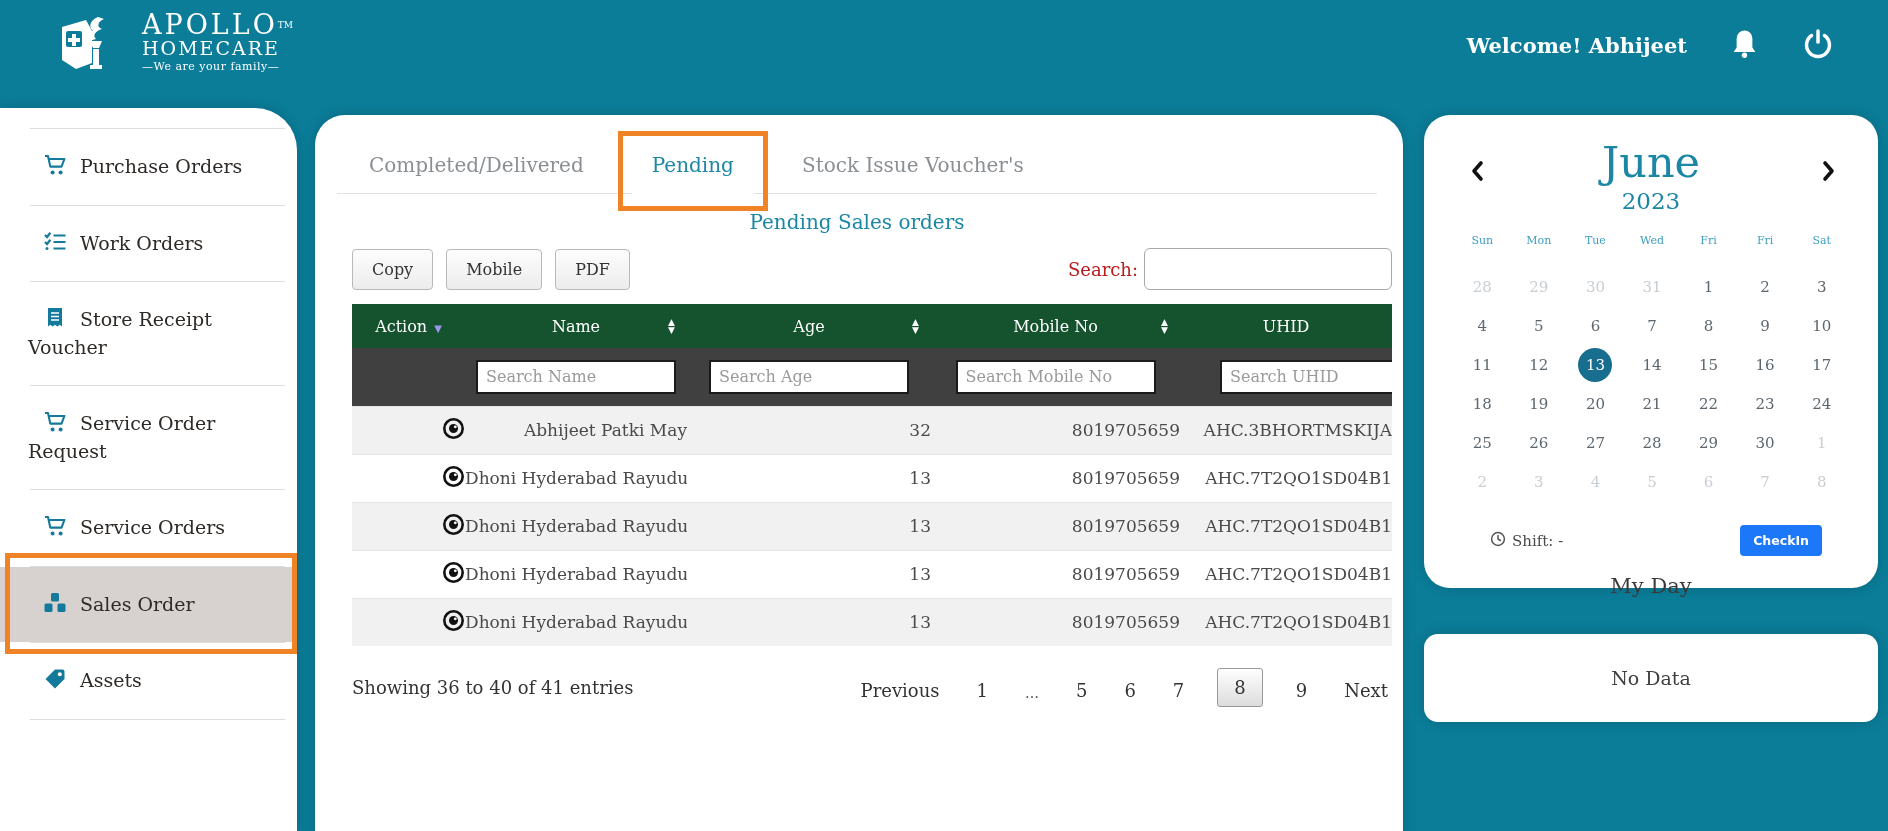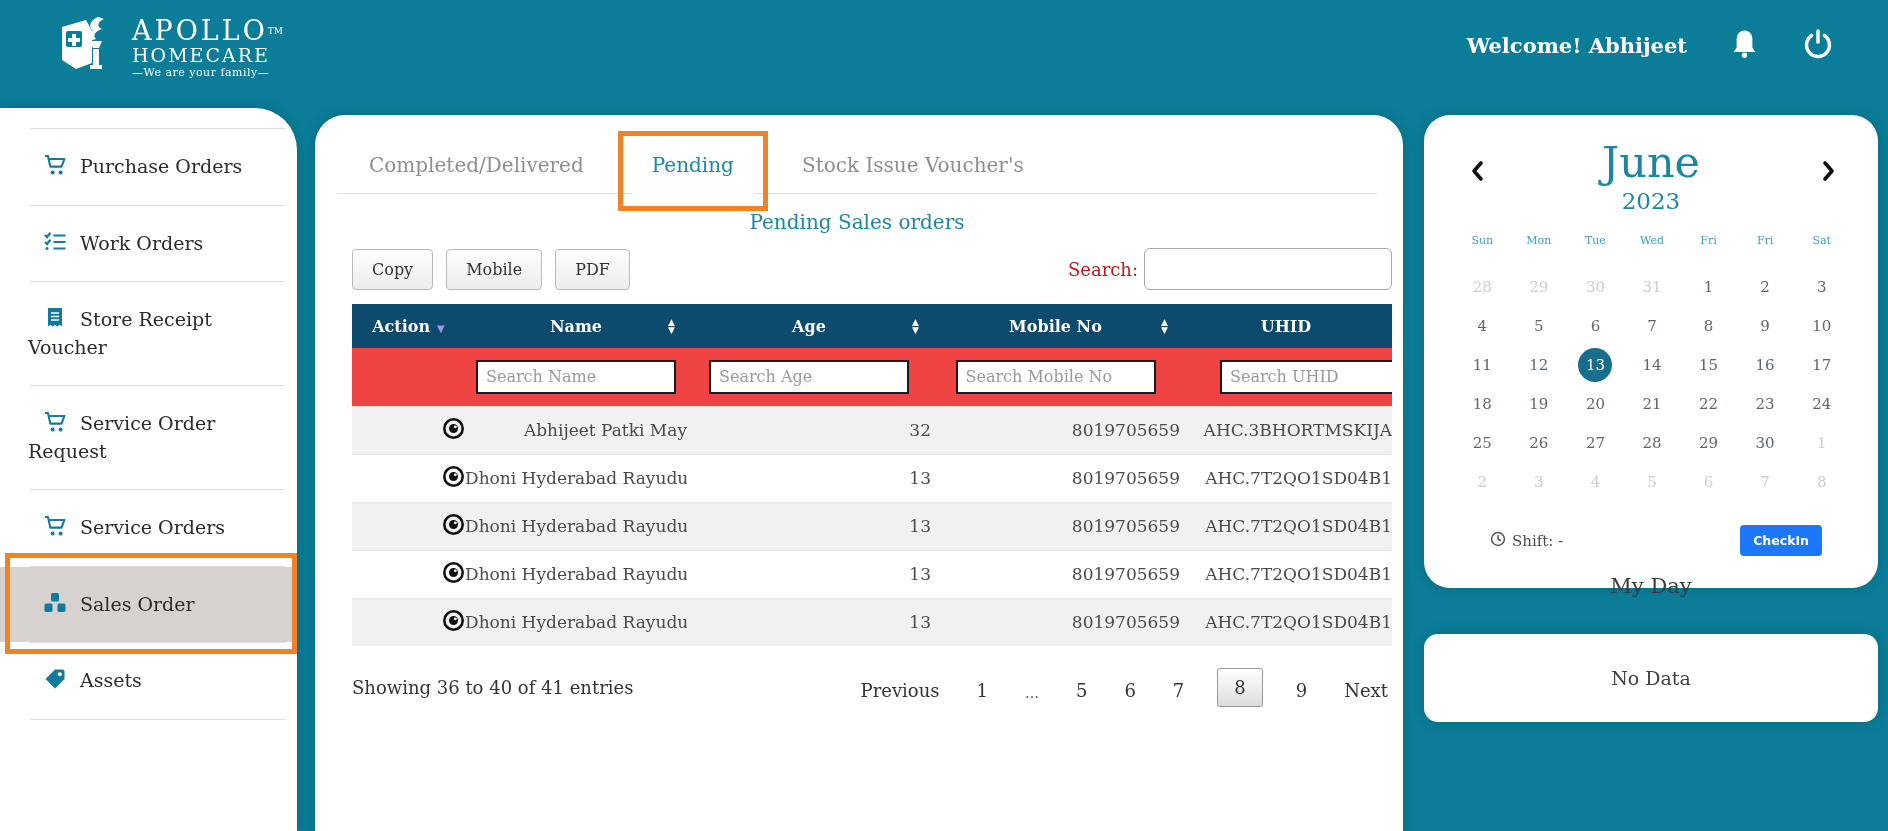--- a/index.html
+++ b/index.html
@@ -3,21 +3,21 @@
 <meta charset="utf-8">
 <style>
   * { margin:0; padding:0; box-sizing:border-box; }
   html,body { width:1888px; height:831px; overflow:hidden; }
   body { font-family:"DejaVu Serif", serif; background:#0b7d99; }
 
   .app { position:relative; width:1888px; height:831px; background:#0b7d99; }
 
   
   .topbar { height:90px; display:flex; align-items:center; justify-content:space-between; padding:0 54px 0 52px; }
-  .brand { display:flex; align-items:flex-end; gap:16px; color:#fff; }
+  .brand { display:flex; align-items:flex-start; gap:26px; color:#fff; }
   .brand-text { line-height:1.05; }
   .brand-apollo { font-size:27px; letter-spacing:3px; }
   .brand-tm { font-size:9px; vertical-align:super; letter-spacing:0; }
   .brand-homecare { font-size:19px; letter-spacing:2px; }
   .brand-tagline { font-size:11px; letter-spacing:.5px; margin-top:2px; }
   .top-right { display:flex; align-items:center; gap:44px; }
   .welcome { color:#fff; font-size:21px; font-weight:bold; }
   .icon-btn { background:none; border:none; cursor:pointer; display:flex; align-items:center; }
 
   
@@ -48,24 +48,24 @@
   .toolbar { display:flex; justify-content:space-between; align-items:center; margin-top:14px; }
   .btn-group { display:flex; gap:13px; }
   .export-btn { font-family:inherit; font-size:16px; color:#333; padding:10px 19px; border:1px solid #b9b9b9; border-radius:4px;
                 background:linear-gradient(#fdfdfd,#ececec); cursor:pointer; }
   .search-wrap { display:flex; align-items:center; gap:6px; }
   .search-label { font-size:18px; color:#b91c1c; }
   .search-input { width:248px; height:42px; border:1px solid #a9a9a9; border-radius:6px; font-family:inherit; font-size:16px; padding:0 10px; }
 
   table.data { border-collapse:collapse; margin-top:14px; width:1040px; table-layout:fixed; }
   table.data th, table.data td { overflow:hidden; white-space:nowrap; }
-  thead th { background:#0c4a6e; color:#fff; font-size:16px; font-weight:bold; height:44px; position:relative; text-align:center; cursor:pointer; }
+  thead th { background:#14532d; color:#fff; font-size:16px; font-weight:normal; height:44px; position:relative; text-align:center; cursor:pointer; }
   .sort-stack { position:absolute; right:12px; top:50%; transform:translateY(-50%); display:flex; flex-direction:column; font-size:9px; line-height:8px; color:#fff; font-family:"DejaVu Sans",sans-serif; }
   .sort-desc { display:inline-block; margin-left:7px; font-size:10px; color:#9a97ea; font-family:"DejaVu Sans",sans-serif; }
-  tr.search-row td { background:#ef4444; height:58px; text-align:center; }
+  tr.search-row td { background:#404040; height:58px; text-align:center; }
   tr.search-row input { width:200px; height:34px; border:2px solid #1b1b1b; font-family:inherit; font-size:16px; color:#333; padding:0 8px; }
   tr.search-row input::placeholder { color:#9a9a9a; }
   tr.search-row td:last-child input { width:230px; margin-left:40px; }
   tbody td { height:48px; font-size:17px; color:#4a4a4a; text-align:right; border-top:1px solid #e4e4e4; }
   tbody tr:nth-child(odd) td { background:#f1f1f1; }
   tbody tr:nth-child(even) td { background:#fff; }
   .eye-btn { background:none; border:none; cursor:pointer; vertical-align:middle; }
 
   .pagination { display:flex; justify-content:space-between; align-items:center; margin-top:22px; }
   .pg-summary { font-size:18px; color:#333; }

